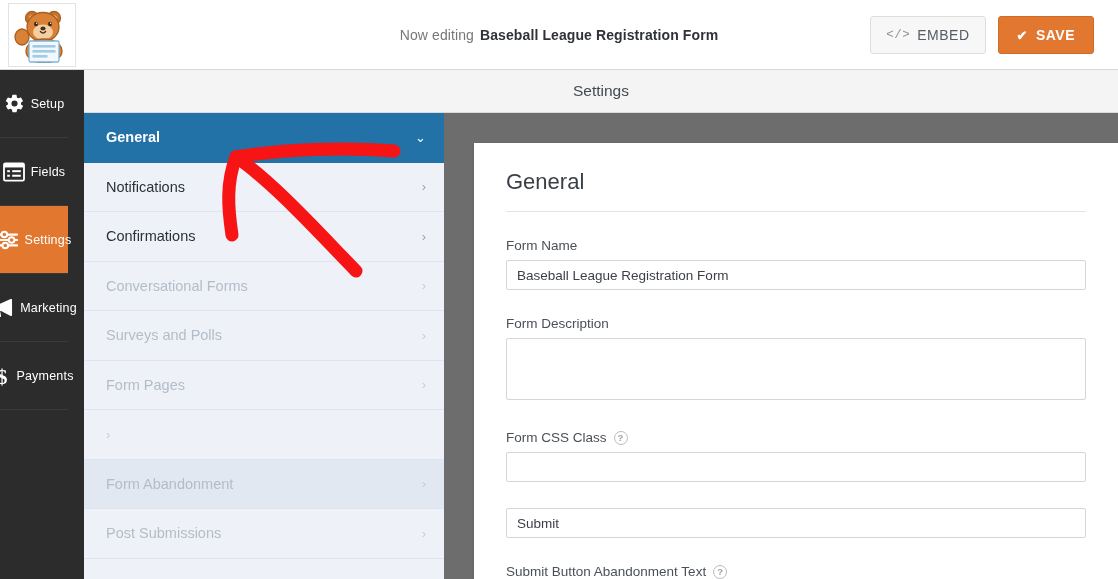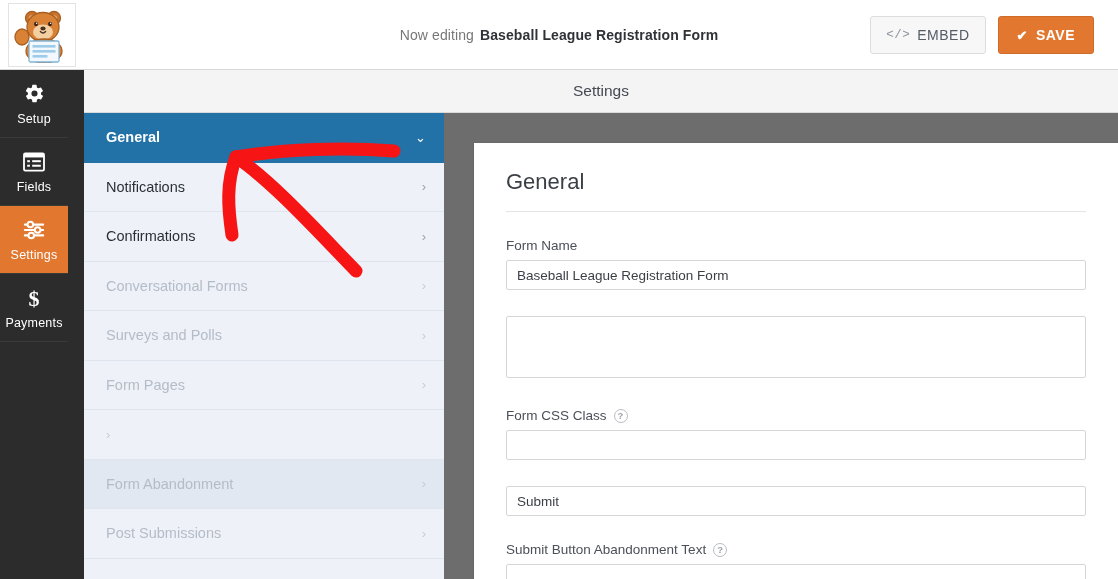--- a/index.html
+++ b/index.html
@@ -78,21 +78,21 @@
   }
 
   
   .sidebar {
     position: absolute; top: 70px; left: 0;
     width: 84px; height: 509px;
     background: #2c2c2c;
   }
   .side-item {
     width: 68px; height: 68px;
-    display: flex; flex-direction: column;
+    display: flex; flex-direction: row;
     align-items: center; justify-content: center;
     gap: 6px;
     color: #ffffff;
     border-bottom: 1px solid #3a3a3a;
     cursor: pointer;
   }
   .side-item .side-label { font-size: 12.5px; letter-spacing: .2px; }
   .side-item.active { background: #e27730; }
   .side-icon { display: flex; align-items: center; justify-content: center; height: 24px; }
 
@@ -268,20 +268,28 @@
             <line x1="2" y1="17" x2="22" y2="17"></line>
           </g>
           <circle cx="8" cy="5" r="3.1" fill="#e27730" stroke="#ffffff" stroke-width="2.2"></circle>
           <circle cx="16" cy="11" r="3.1" fill="#e27730" stroke="#ffffff" stroke-width="2.2"></circle>
           <circle cx="9" cy="17" r="3.1" fill="#e27730" stroke="#ffffff" stroke-width="2.2"></circle>
         </svg>
       </span>
       <span class="side-label">Settings</span>
     </div>
 
+    <div class="side-item">
+      <span class="side-icon">
+        <svg width="23" height="21" viewBox="0 0 24 22" fill="#ffffff" aria-hidden="true">
+          <path d="M20.5 2.2 8.5 7.4H4.8A2.8 2.8 0 0 0 2 10.2v1.6A2.8 2.8 0 0 0 4.8 14.6h.9l1.2 5.6a1 1 0 0 0 1 .8h1.6a1 1 0 0 0 1-1.2l-1-5.2h1l10 5.2a1 1 0 0 0 1.5-.9V3.1a1 1 0 0 0-1.5-.9z"></path>
+        </svg>
+      </span>
+      <span class="side-label">Marketing</span>
+    </div>
 
     <div class="side-item">
       <span class="side-icon">
         <svg width="16" height="22" viewBox="0 0 16 22" aria-hidden="true">
           <text x="8" y="19" font-family="Liberation Serif, serif" font-size="22" font-weight="bold" fill="#ffffff" text-anchor="middle">$</text>
         </svg>
       </span>
       <span class="side-label">Payments</span>
     </div>
   </div>
@@ -339,20 +347,23 @@
       <div class="card-title">General</div>
 
       <div class="field">
         <div class="field-label">
           <span>Form Name</span>
         </div>
         <input class="text-input" type="text" value="Baseball League Registration Form" style="">
       </div>
 
       <div class="field">
+        <div class="field-label">
+          <span>Form Description</span>
+        </div>
         <textarea class="text-area" style=""></textarea>
       </div>
 
       <div class="field">
         <div class="field-label">
           <span>Form CSS Class</span>
           <span class="help-icon">?</span>
         </div>
         <input class="text-input" type="text" value="" style="">
       </div>

